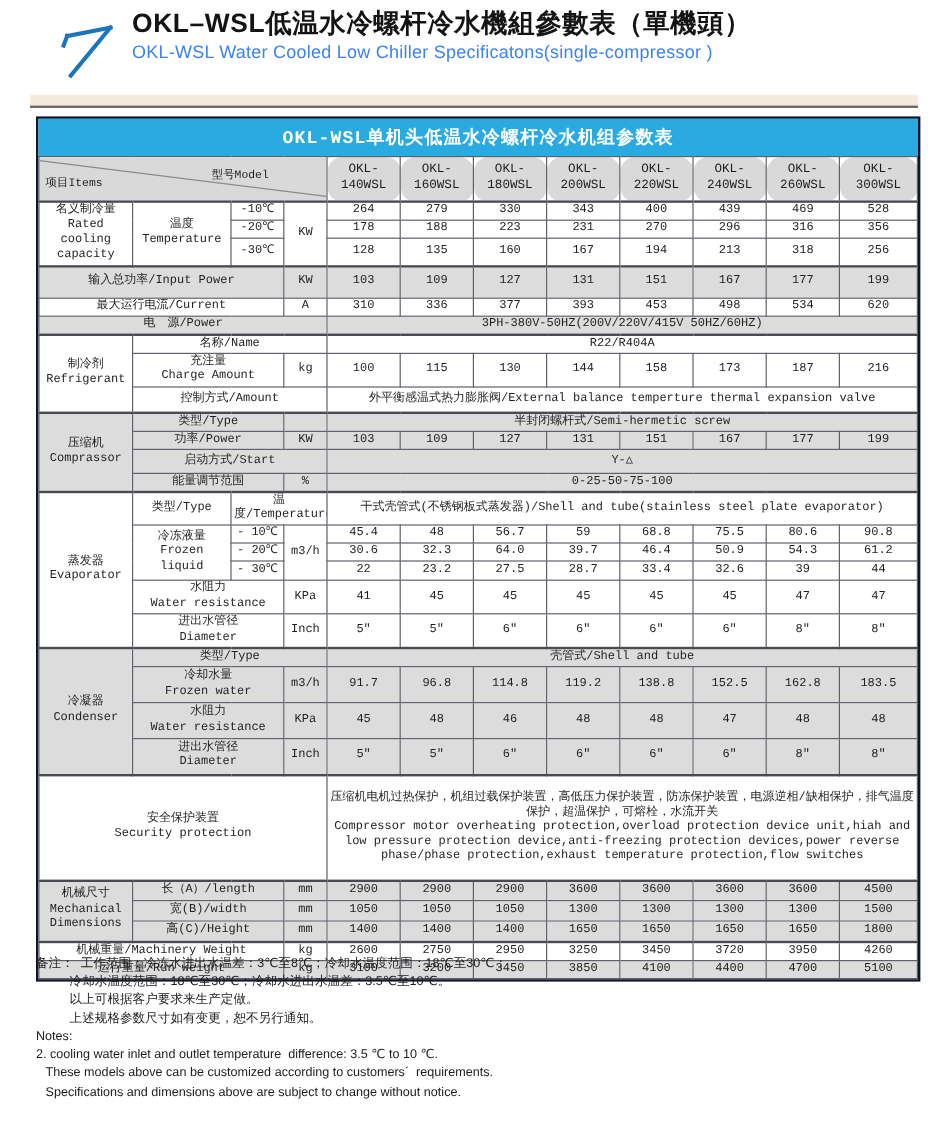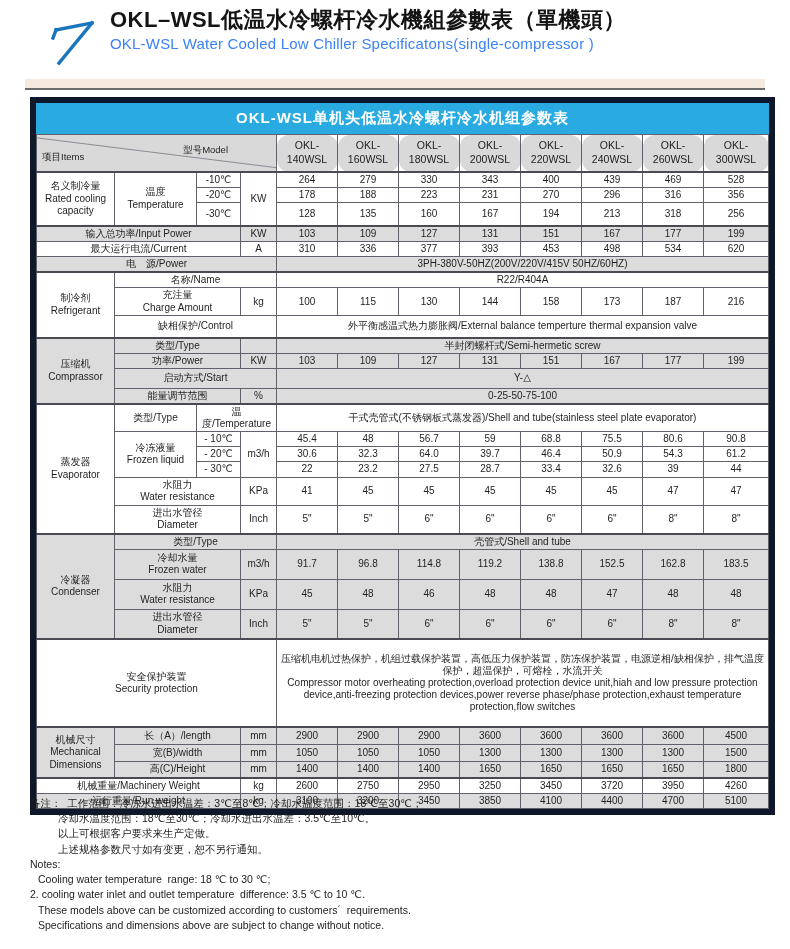--- a/index.html
+++ b/index.html
@@ -10,21 +10,21 @@
   }
   
   .page-header{position:absolute;top:6px;left:42px;display:flex;align-items:flex-start;}
   .logo{width:58px;height:58px;flex:0 0 58px;margin-top:4px;}
   .titles{margin-left:10px;}
   .title-zh{font-size:22px;font-weight:bold;color:#141414;letter-spacing:.5px;line-height:1.25;}
   .title-en{font-size:15px;color:#3b82f6;margin-top:1px;letter-spacing:.2px;}
   
   .band{position:absolute;top:79px;left:25px;width:740px;height:9px;background:#f6e9de;border-bottom:2px solid #6b6b6b;}
   
-  .table-wrap{position:absolute;top:97px;left:30px;width:733px;border:6px solid #0f172a;background:#fff;}
+  .table-wrap{position:absolute;top:97px;left:30px;width:733px;border:2px solid #0f172a;background:#fff;font-family:Liberation Mono, monospace;}
   .banner{height:31px;background:#29abe2;color:#ffffff;font-size:15px;font-weight:bold;
           display:flex;align-items:center;justify-content:center;letter-spacing:1px;}
   table.spec{border-collapse:collapse;table-layout:fixed;width:100%;}
   table.spec td,table.spec th{
     border:1px solid #61616b;text-align:center;vertical-align:middle;
     padding:1px 2px;font-size:10px;font-weight:normal;color:#1f1f1f;line-height:1.2;
     overflow:hidden;
   }
   tr.g>td{background:#dcdcdc;}
   tr.w>td{background:#ffffff;}
@@ -168,21 +168,21 @@
     <td>128</td>
           <td>135</td>
           <td>160</td>
           <td>167</td>
           <td>194</td>
           <td>213</td>
           <td>318</td>
           <td>256</td>
         </tr>
 
-    <tr class="g sec" style="height:15px">
+    <tr class="g sec" style="height:26px">
       <td class="lbl" colspan="3">输入总功率/Input Power</td>
       <td class="unit">KW</td>
     <td>103</td>
           <td>109</td>
           <td>127</td>
           <td>131</td>
           <td>151</td>
           <td>167</td>
           <td>177</td>
           <td>199</td>
@@ -221,21 +221,21 @@
     <td>100</td>
           <td>115</td>
           <td>130</td>
           <td>144</td>
           <td>158</td>
           <td>173</td>
           <td>187</td>
           <td>216</td>
         </tr>
     <tr class="w" style="height:22px">
-      <td class="lbl" colspan="3">缺相保护/Control</td>
+      <td class="lbl" colspan="3">控制方式/Amount</td>
       <td class="spanv" colspan="8">外平衡感温式热力膨胀阀/External balance temperture thermal expansion valve</td>
     </tr>
 
     <tr class="g sec" style="height:15px">
       <td class="lbl" rowspan="4">
         <div>压缩机</div>
             <div>Comprassor</div>
       </td>
       <td class="lbl" colspan="2">类型/Type</td>
       <td class="unit"></td>
@@ -474,17 +474,16 @@
   </tbody>
     </table>
 </div>
 
 <div class="notes">
   <div>备注：  工作范围：冷冻水进出水温差：3℃至8℃；冷却水温度范围：18℃至30℃；</div>
   <div class="ind">冷却水温度范围：18℃至30℃；冷却水进出水温差：3.5℃至10℃。</div>
   <div class="ind">以上可根据客户要求来生产定做。</div>
   <div class="ind">上述规格参数尺寸如有变更，恕不另行通知。</div>
   <div>Notes:</div>
-  <div class="ind-s">Cooling water temperature  range: 18 ℃ to 30 ℃;</div>
   <div>2. cooling water inlet and outlet temperature  difference: 3.5 ℃ to 10 ℃.</div>
   <div class="ind-s">These models above can be customized according to customers´  requirements.</div>
   <div class="ind-s">Specifications and dimensions above are subject to change without notice.</div>
 </div>
 
 </body></html>

